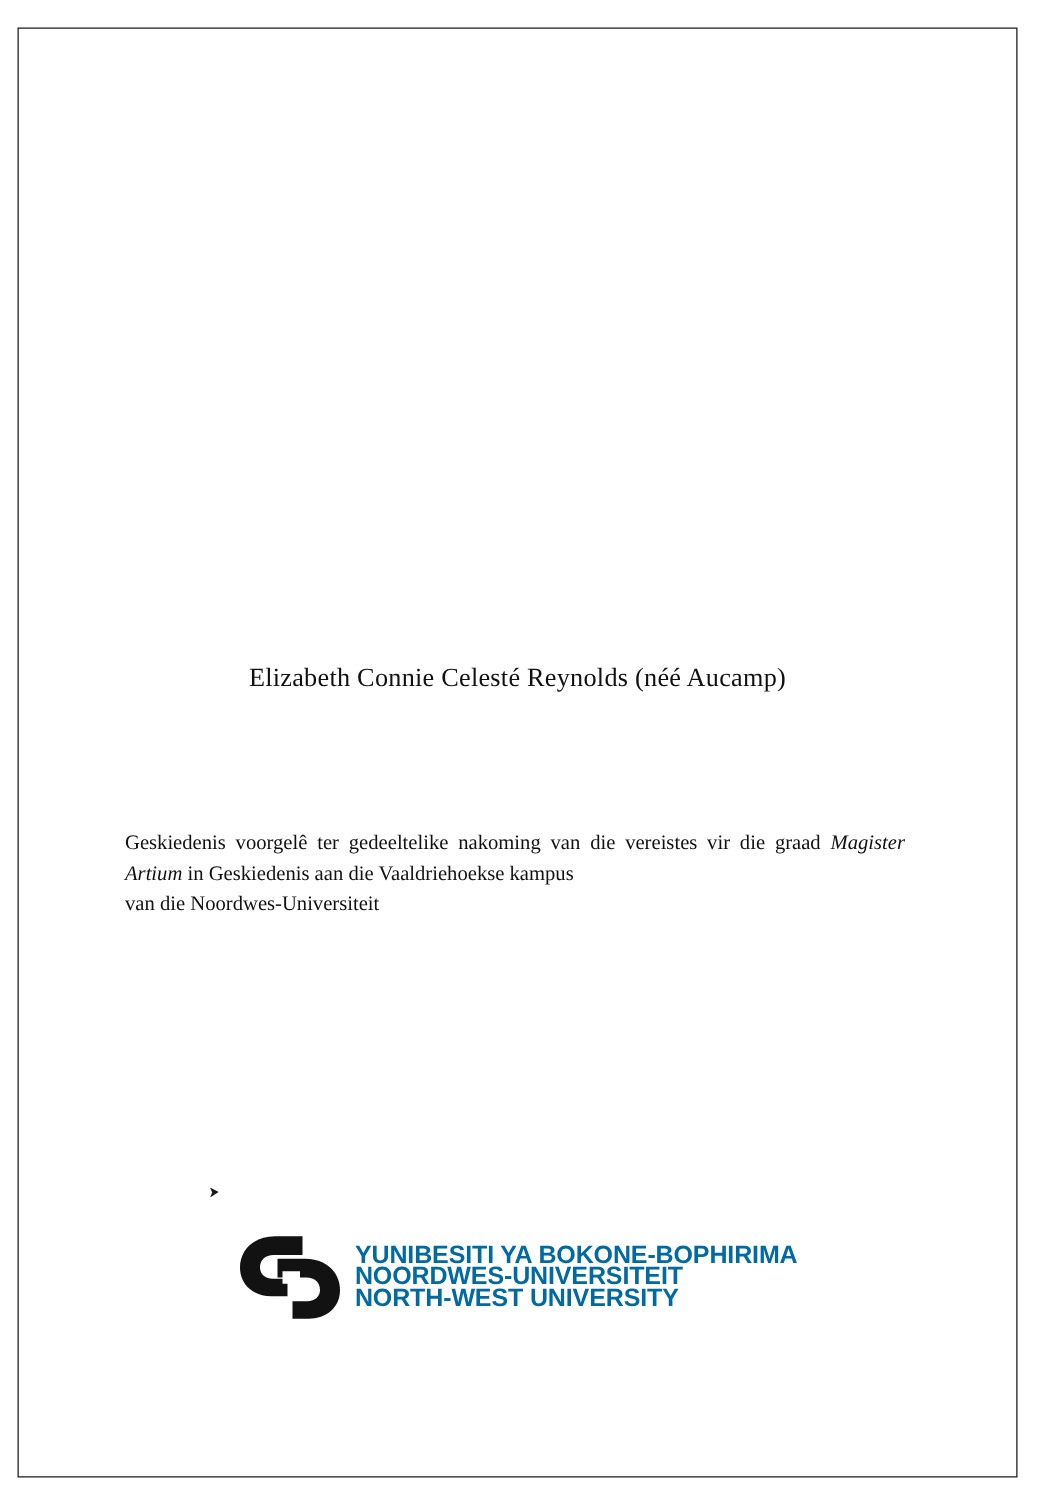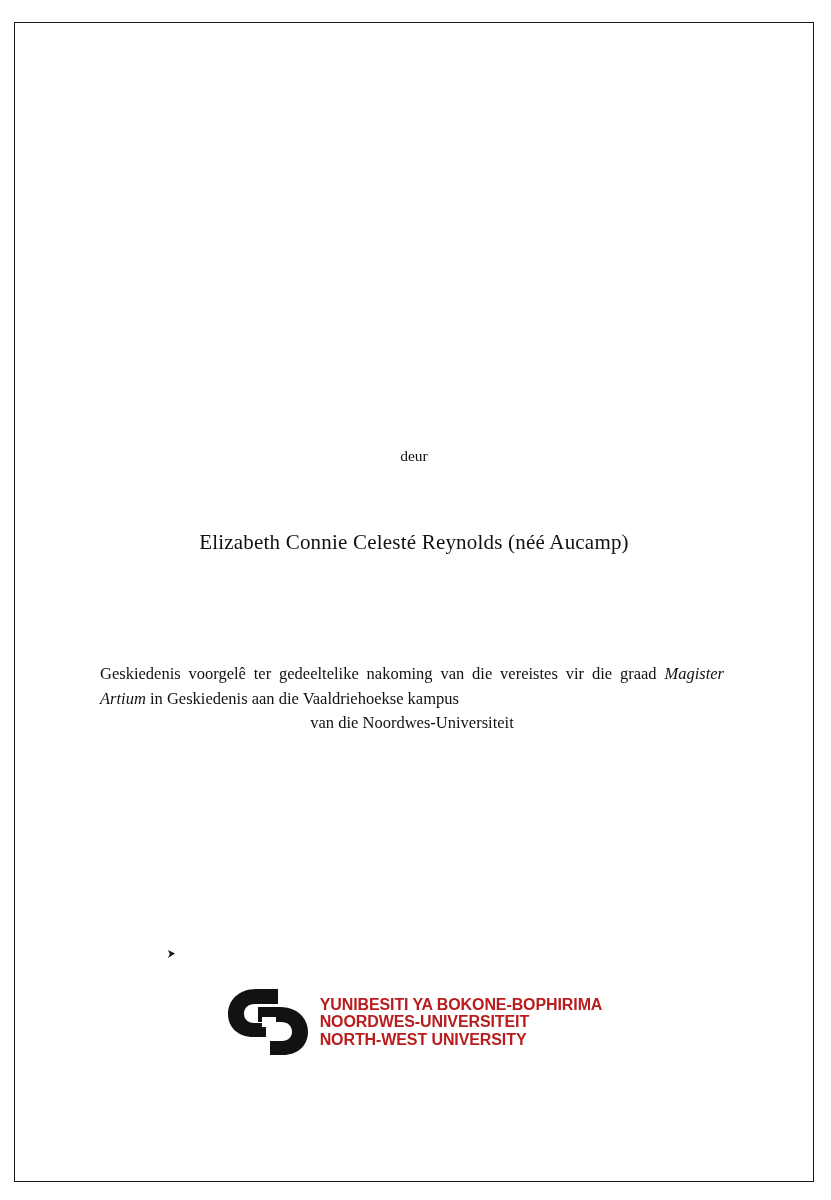--- a/index.html
+++ b/index.html
@@ -78,21 +78,21 @@
   .statement {
     position: absolute;
     top: 640px;
     left: 4px;
     width: 624px;
     font-size: 16.5px;
     line-height: 24.5px;
     text-align: justify;
   }
   .statement .line3 {
-    text-align: center;
+    text-align: left;
   }
   .statement em {
     font-style: italic;
   }
 
   .supervisor {
     position: absolute;
     top: 870px;
     left: 4px;
     width: 624px;
@@ -112,25 +112,25 @@
     justify-content: center;
   }
   .logo-mark {
     width: 84px;
     height: 70px;
     margin-right: 10px;
     flex: none;
   }
   .logo-text {
     font-family: "Liberation Sans", sans-serif;
-    font-size: 16px;
+    font-size: 20px;
     line-height: 17.5px;
     font-weight: 700;
     letter-spacing: -0.1px;
-    color: #b91c1c;
+    color: #0369a1;
     white-space: nowrap;
   }
 
   
   .speckle {
     position: absolute;
     width: 7px;
     height: 8px;
     background: #1a1a1a;
     clip-path: polygon(0 0, 100% 45%, 0 100%, 25% 50%);
@@ -141,21 +141,20 @@
 </head>
 <body>
 
 <div class="page">
 
   <div class="page-frame"></div>
 
   <div class="content">
 
 
-    <div class="byline-label">deur</div>
 
     <div class="author">Elizabeth Connie Celesté Reynolds (néé Aucamp)</div>
 
     <div class="statement">
       <span>Geskiedenis voorgelê ter gedeeltelike nakoming van die vereistes vir die</span>
       <span>graad </span><em>Magister Artium</em><span> in Geskiedenis aan die Vaaldriehoekse kampus</span>
       <div class="line3">van die Noordwes-Universiteit</div>
     </div>
 
 

